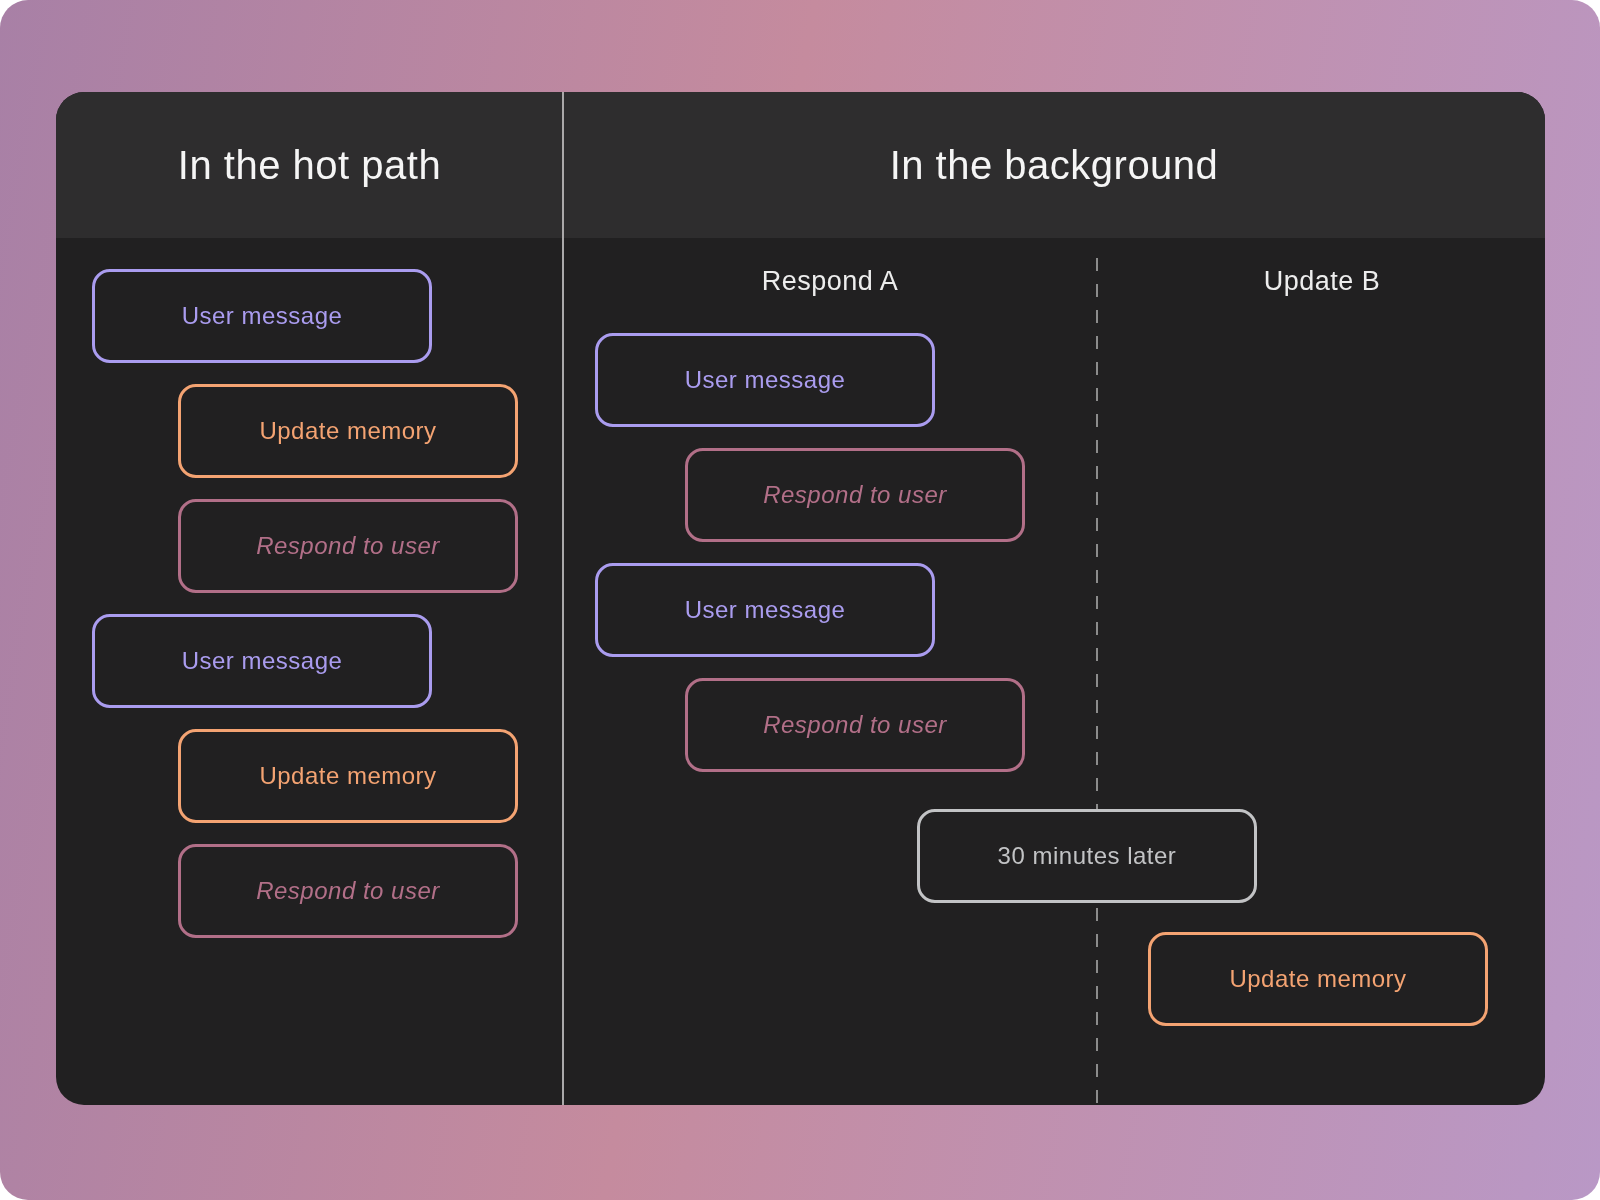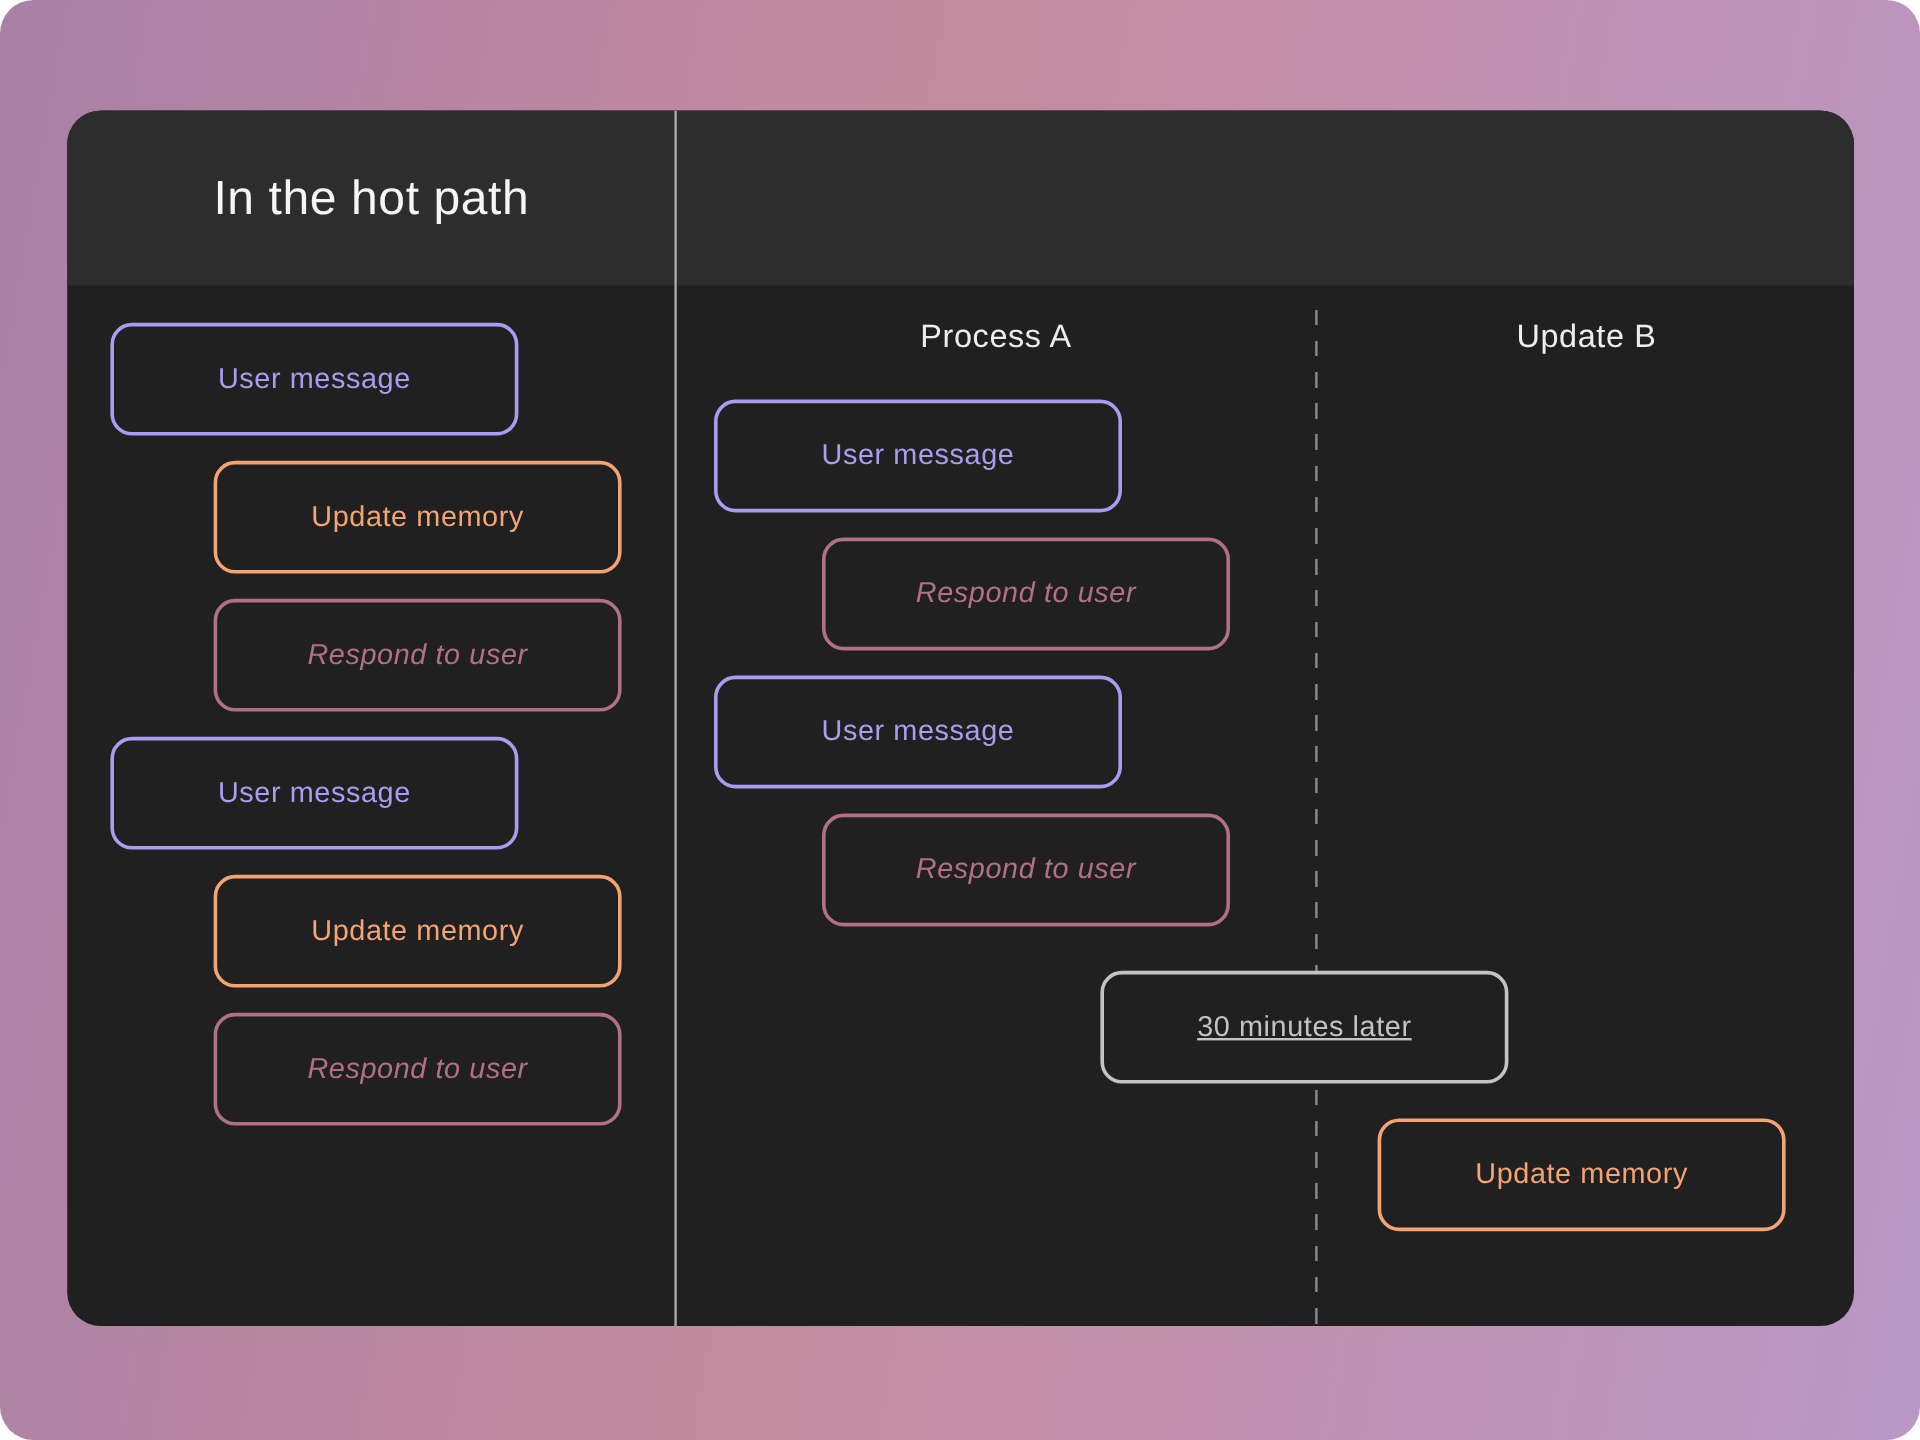--- a/index.html
+++ b/index.html
@@ -103,38 +103,39 @@
   .p3  { left: 122px;  top: 407px; }
   .p4  { left: 36px;   top: 522px; }
   .p5  { left: 122px;  top: 637px; }
   .p6  { left: 122px;  top: 752px; }
   
   .p7  { left: 539px;  top: 241px; }
   .p8  { left: 629px;  top: 356px; }
   .p9  { left: 539px;  top: 471px; }
   .p10 { left: 629px;  top: 586px; }
   
-  .p11 { left: 861px;  top: 717px; text-decoration: underline; }
+  .p11 { left: 861px;  top: 717px; }
   
   .p12 { left: 1092px; top: 840px; }
 </style>
 </head>
 <body>
 
 <div class="stage">
   <div class="card">
 
     <div class="card-header">
       <div class="header-cell header-left">In the hot path</div>
+      <div class="header-cell header-right">In the background</div>
     </div>
 
     <div class="v-solid"></div>
     <div class="v-dashed"></div>
 
-    <div class="process-label a">Process A</div>
+    <div class="process-label a">Respond A</div>
     <div class="process-label b">Update B</div>
 
     <div class="node user p1">User message</div>
     <div class="node memory p2">Update memory</div>
     <div class="node respond p3">Respond to user</div>
     <div class="node user p4">User message</div>
     <div class="node memory p5">Update memory</div>
     <div class="node respond p6">Respond to user</div>
 
     <div class="node user p7">User message</div>

